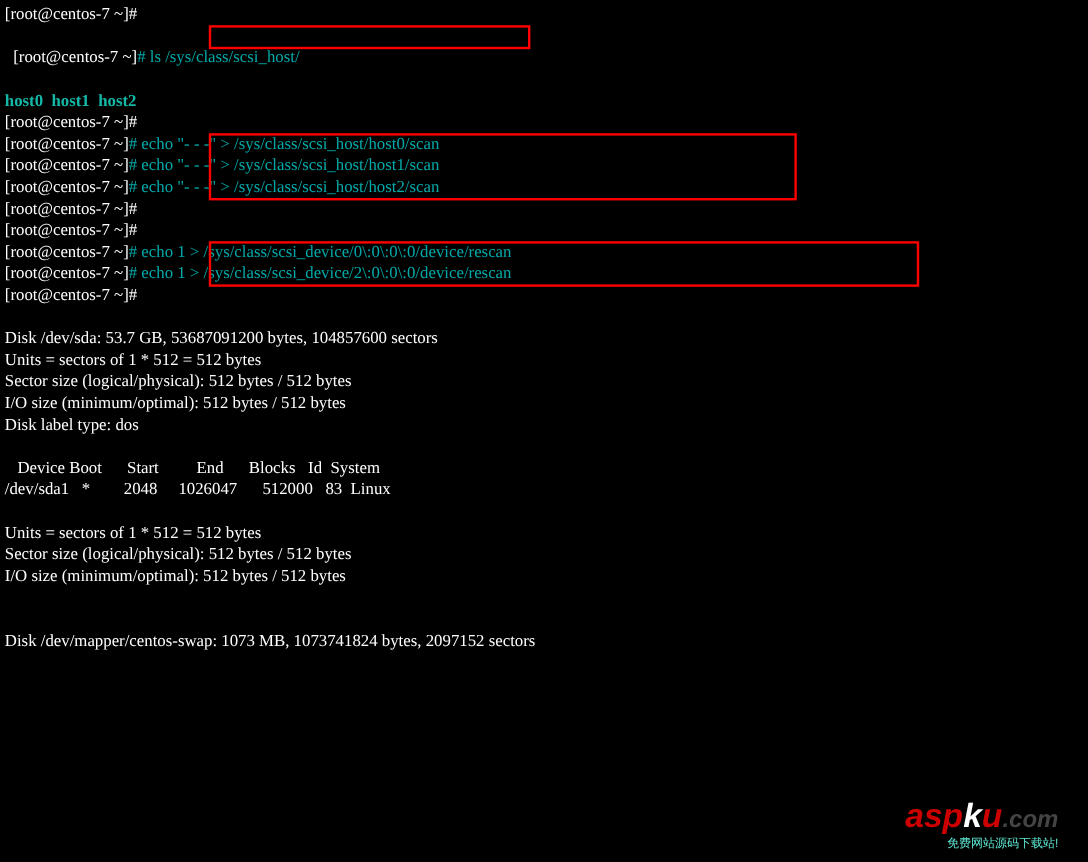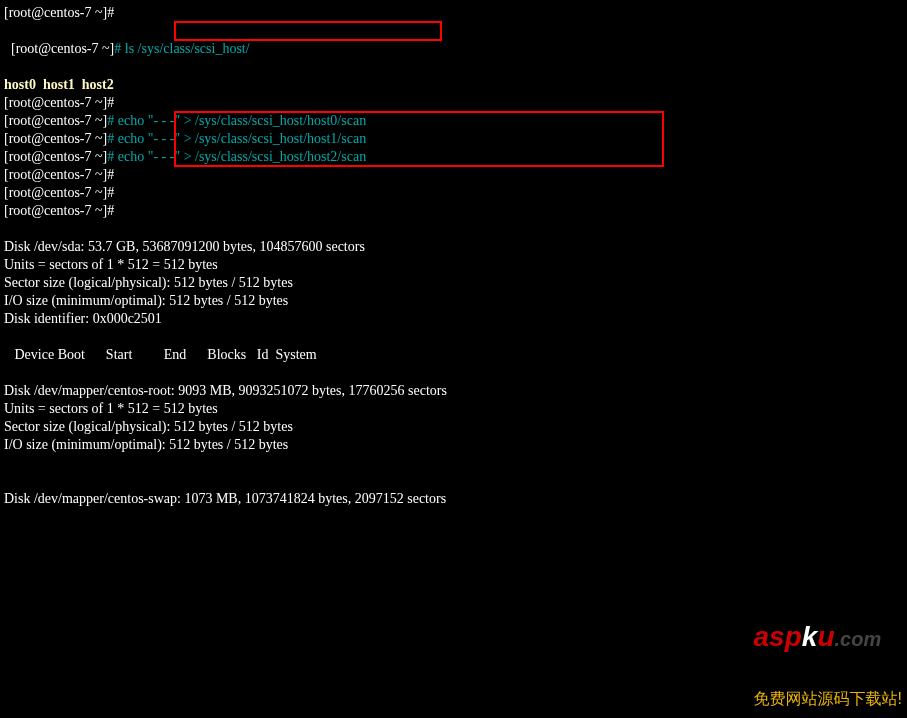--- a/index.html
+++ b/index.html
@@ -20,51 +20,50 @@
     }
     .line {
       white-space: pre;
       line-height: 18px;
       font-family: Liberation Serif, serif;
     }
     .cmd-highlight {
       color: #00aaaa;
     }
     .output-teal {
-      color: #fef9c3;
+      color: #14b8a6;
       font-weight: bold;
     }
     .watermark {
       position: absolute;
       bottom: 8px;
-      right: 5px;
-      text-align: left;
+      right: 25px;
+      text-align: right;
     }
     .watermark .brand {
       font-family: Arial, sans-serif;
       font-size: 28px;
       font-weight: bold;
       font-style: italic;
     }
     .watermark .brand .red {
       color: #cc0000;
     }
     .watermark .brand .black {
       color: #ffffff;
       text-shadow: 0 0 1px #000;
     }
     .watermark .brand .dotcom {
       color: #444444;
       font-size: 20px;
     }
     .watermark .tag {
       font-family: Arial, sans-serif;
-      color: #eab308;
-      font-size: 16px;
-      margin-top: 36px;
+      color: #5eead4;
+      font-size: 10px;
     }
     .box-wrap {
       position: relative;
       display: inline-block;
     }
     .red-outline {
       position: absolute;
       border: 2px solid #ff0000;
       pointer-events: none;
     }
@@ -91,35 +90,40 @@
 <div class="line"><span>[root@centos-7 ~]</span><span class="cmd-highlight"># echo "- - -" &gt; /sys/class/scsi_host/host2/scan</span></div>
 <div class="red-outline" style="left:170px;top:-1px;width:490px;height:56px;"></div>
 </div>
 
 <div class="line">[root@centos-7 ~]# </div>
 
 
 
 <div class="line">[root@centos-7 ~]# </div>
 
+<div class="box-wrap">
+<div class="line"><span>[root@centos-7 ~]</span><span class="cmd-highlight"># echo 1 &gt; /sys/class/scsi_device/0\:0\:0\:0/device/rescan</span></div>
+<div class="line"><span>[root@centos-7 ~]</span><span class="cmd-highlight"># echo 1 &gt; /sys/class/scsi_device/2\:0\:0\:0/device/rescan</span></div>
+<div class="red-outline" style="left:170px;top:-1px;width:592px;height:38px;"></div>
+</div>
 
 <div class="line">[root@centos-7 ~]# </div>
 
 
 <div class="line">&nbsp;</div>
 
 <div class="line">Disk /dev/sda: 53.7 GB, 53687091200 bytes, 104857600 sectors</div>
 <div class="line">Units = sectors of 1 * 512 = 512 bytes</div>
 <div class="line">Sector size (logical/physical): 512 bytes / 512 bytes</div>
 <div class="line">I/O size (minimum/optimal): 512 bytes / 512 bytes</div>
-<div class="line">Disk identifier: 0x000c2501</div>
+<div class="line">Disk label type: dos</div>
 <div class="line">&nbsp;</div>
 <div class="line">   Device Boot      Start         End      Blocks   Id  System</div>
+<div class="line">/dev/sda1   *        2048     1026047      512000   83  Linux</div>
 <div class="line">&nbsp;</div>
-<div class="line">Disk /dev/mapper/centos-root: 9093 MB, 9093251072 bytes, 17760256 sectors</div>
 <div class="line">Units = sectors of 1 * 512 = 512 bytes</div>
 <div class="line">Sector size (logical/physical): 512 bytes / 512 bytes</div>
 <div class="line">I/O size (minimum/optimal): 512 bytes / 512 bytes</div>
 <div class="line">&nbsp;</div>
 <div class="line">&nbsp;</div>
 <div class="line">Disk /dev/mapper/centos-swap: 1073 MB, 1073741824 bytes, 2097152 sectors</div>
 
 
 
 

